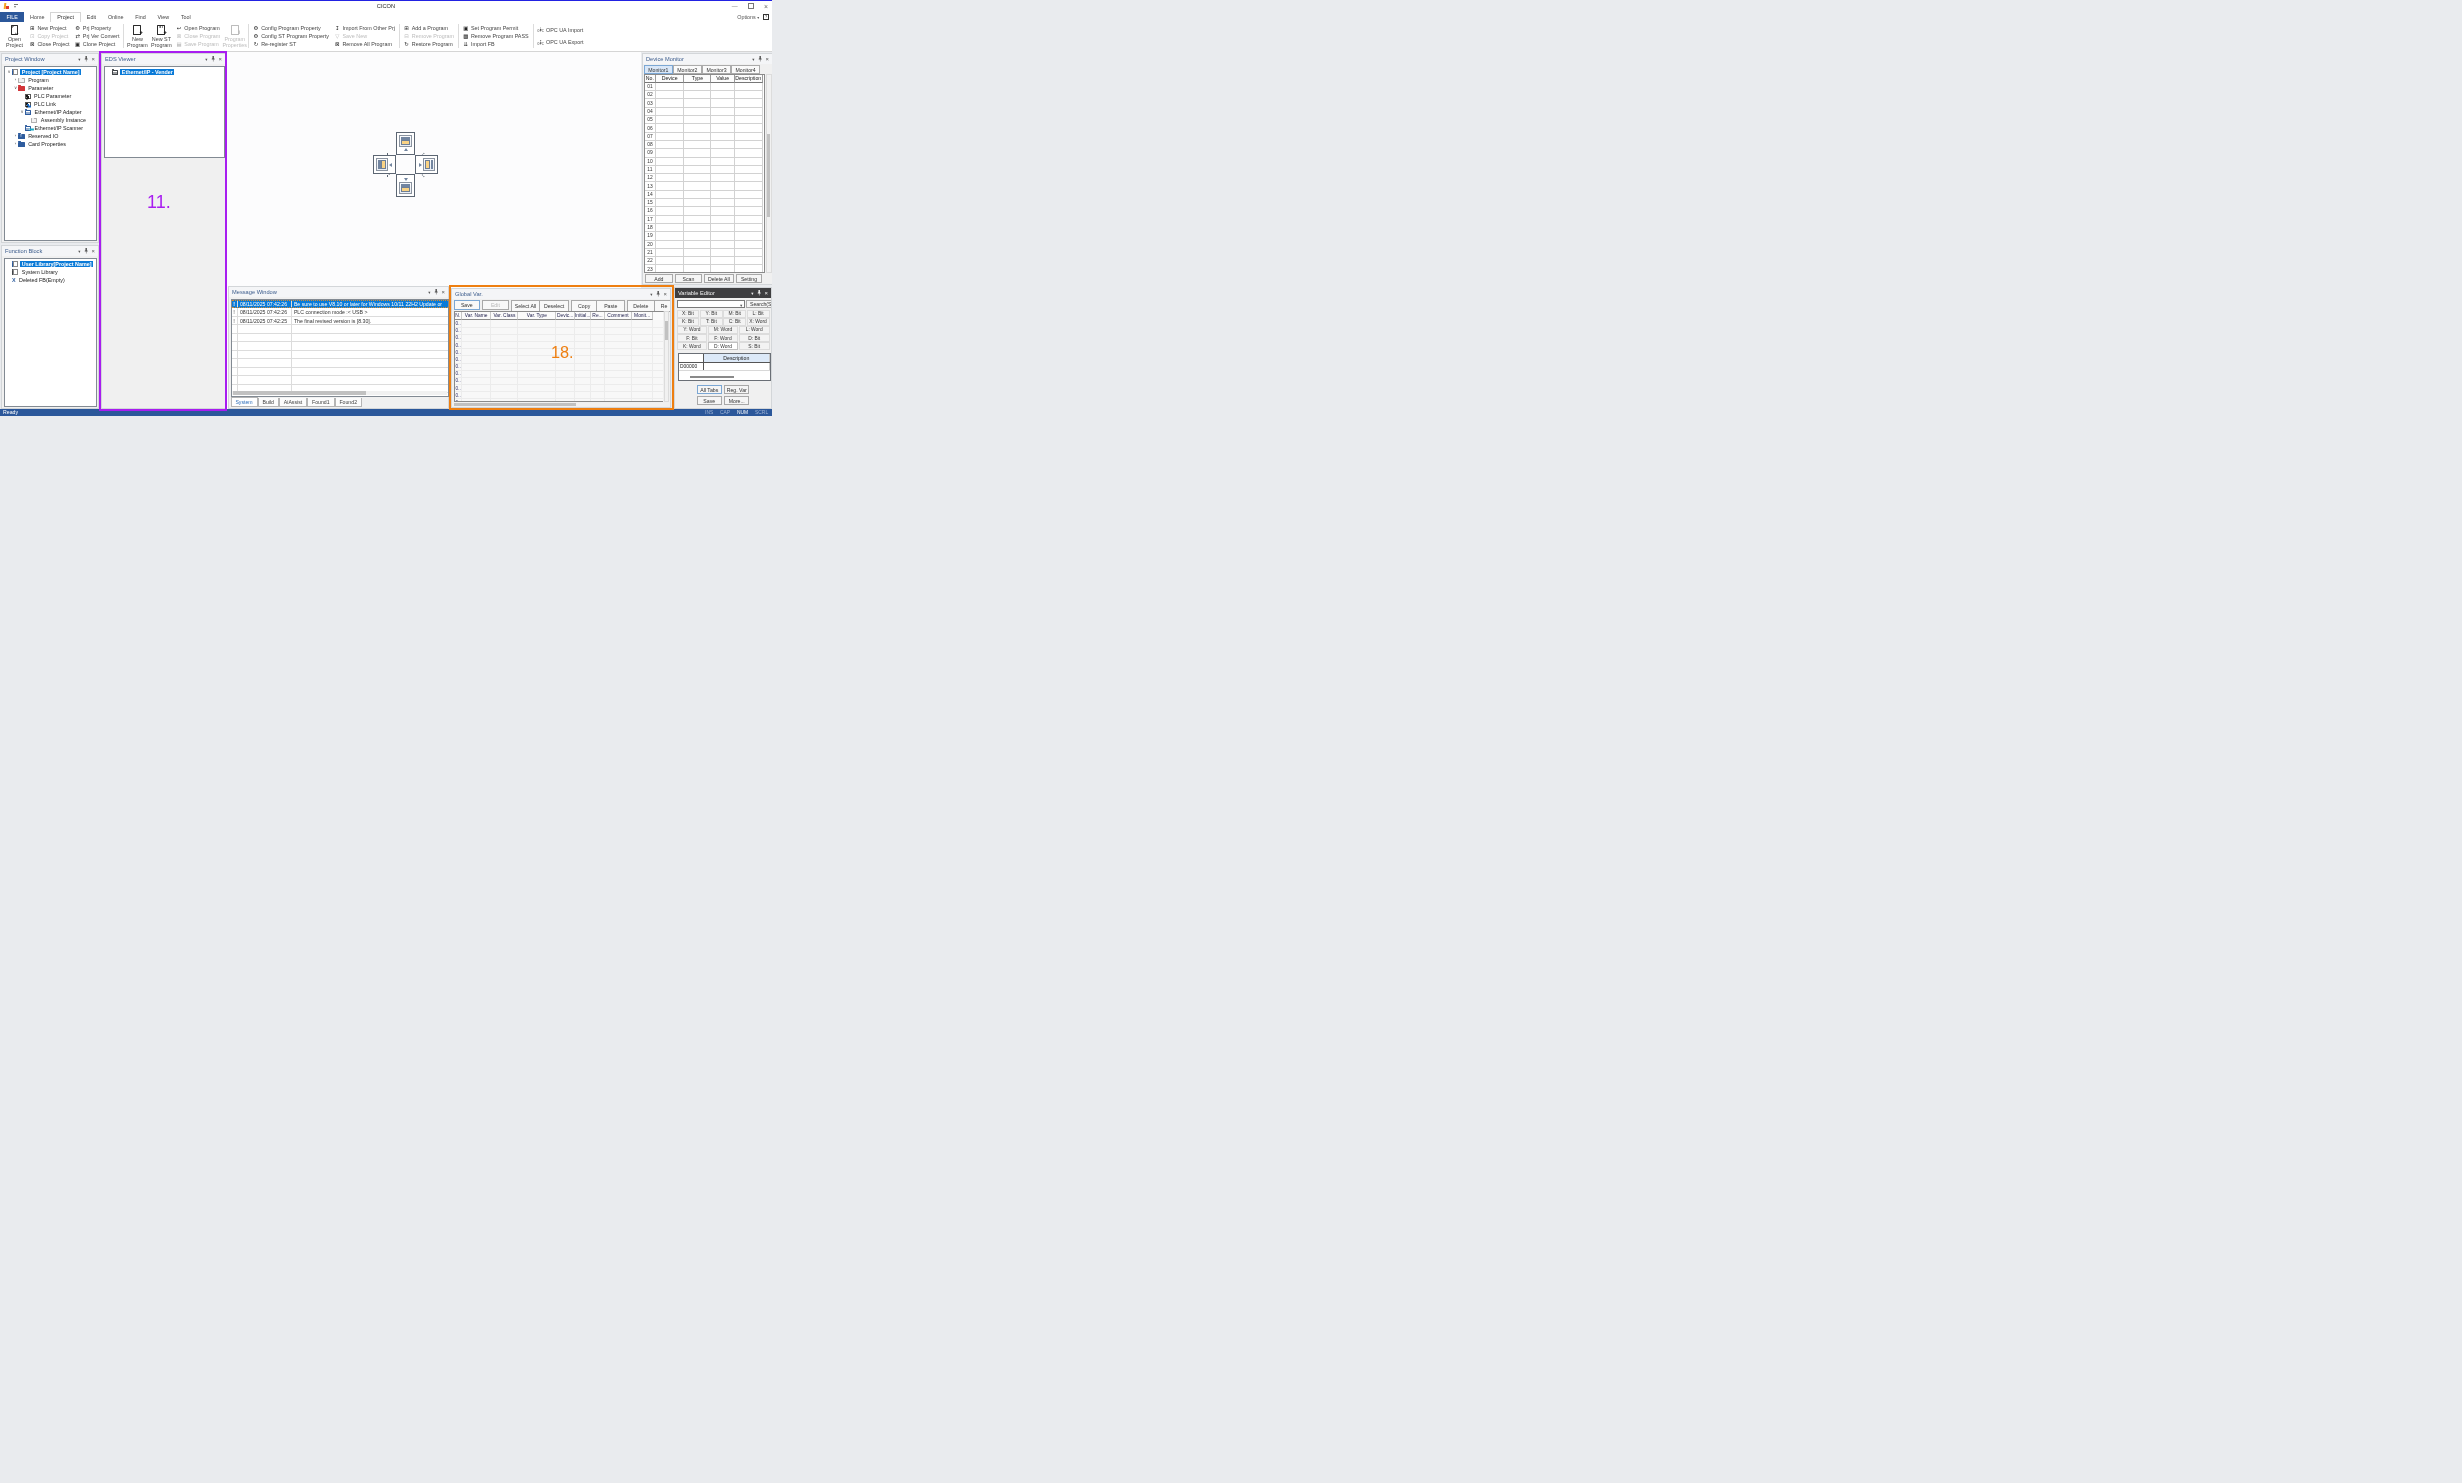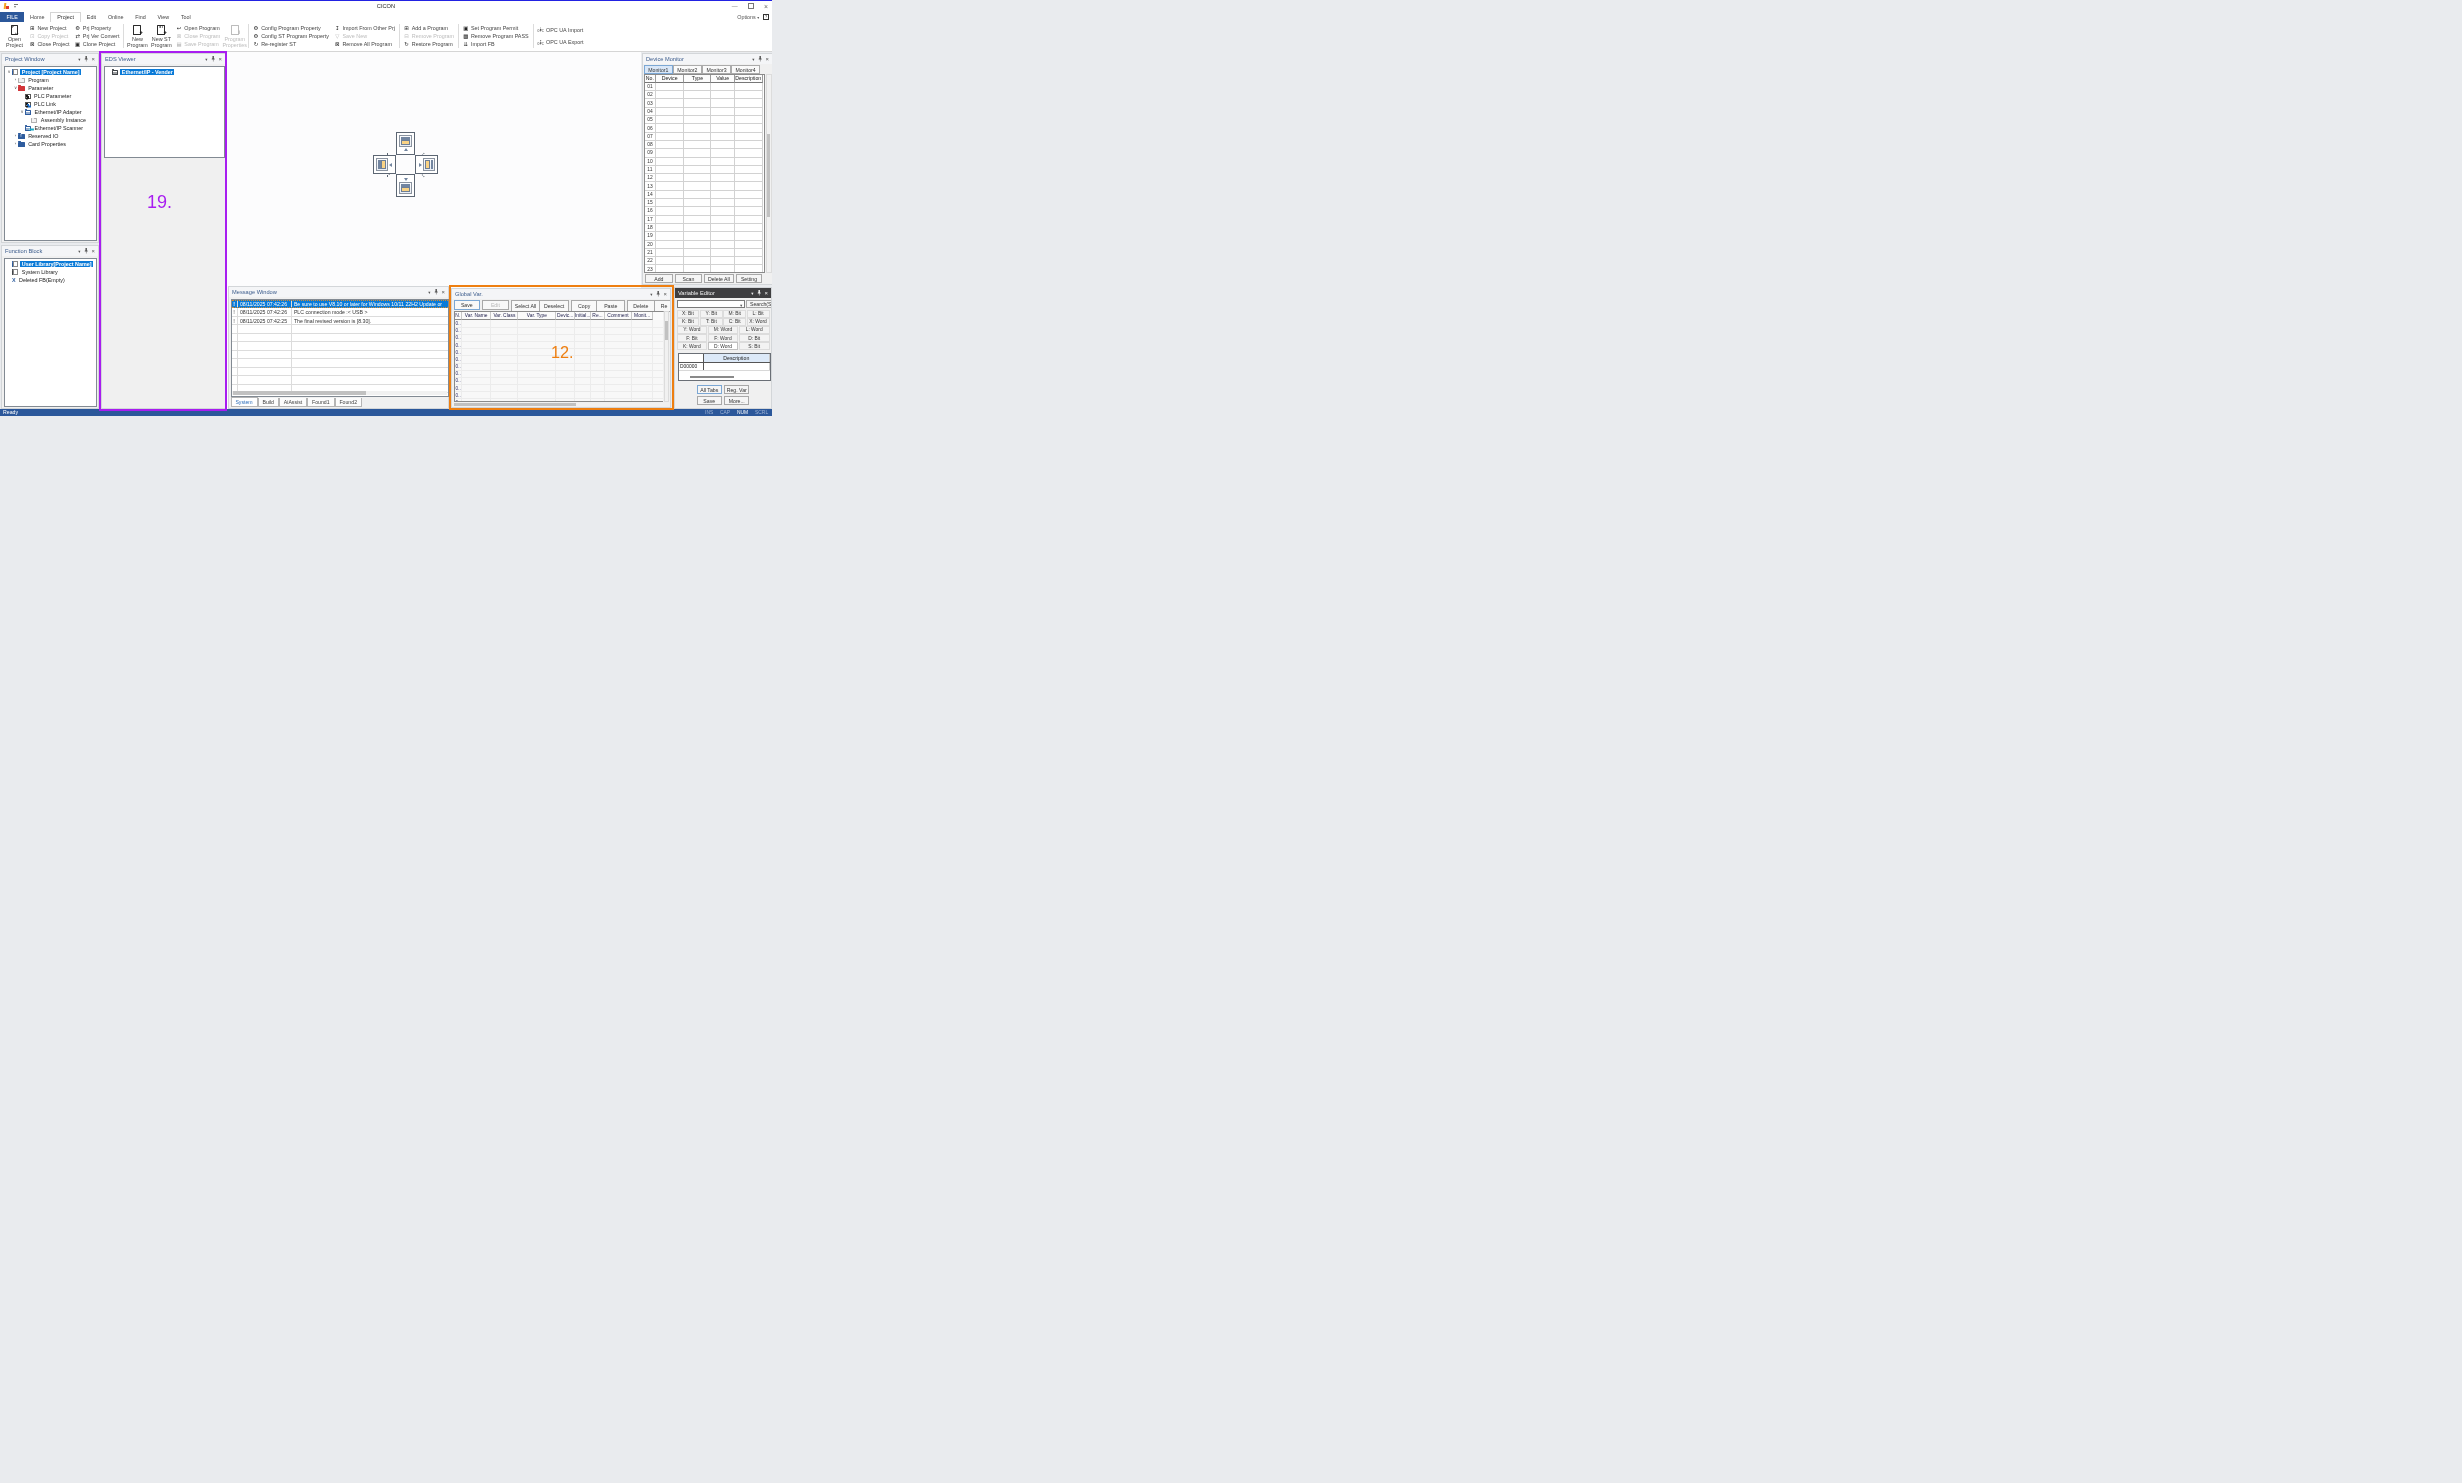--- a/index.html
+++ b/index.html
@@ -1048,16 +1048,16 @@
   <span style="padding-left:3px;">Ready</span>
   <div class="status-right" id="status-inds">
       <span class="sind">INS</span>
       <span class="sind">CAP</span>
       <span class="sind active">NUM</span>
       <span class="sind">SCRL</span>
     </div>
 </div>
 
 <div class="anno anno-box" style="left: 99px; top: 51px; width: 128px; height: 360px; border-color: rgb(168, 29, 240);" id="anno-purple-box"></div>
-<div class="anno anno-label" style="left: 147px; top: 192px; color: rgb(168, 29, 240);" id="anno-purple-label">19.</div>
+<div class="anno anno-label" style="left: 147px; top: 192px; color: rgb(168, 29, 240);" id="anno-purple-label">11.</div>
 <div class="anno anno-box" style="left: 449px; top: 285px; width: 225px; height: 125px; border-color: rgb(238, 127, 17);" id="anno-orange-box"></div>
-<div class="anno anno-label" style="left: 551px; top: 343px; font-size: 16.3px; color: rgb(238, 127, 17);" id="anno-orange-label">12.</div>
+<div class="anno anno-label" style="left: 551px; top: 343px; font-size: 16.3px; color: rgb(238, 127, 17);" id="anno-orange-label">18.</div>
 
 
 </body></html>

